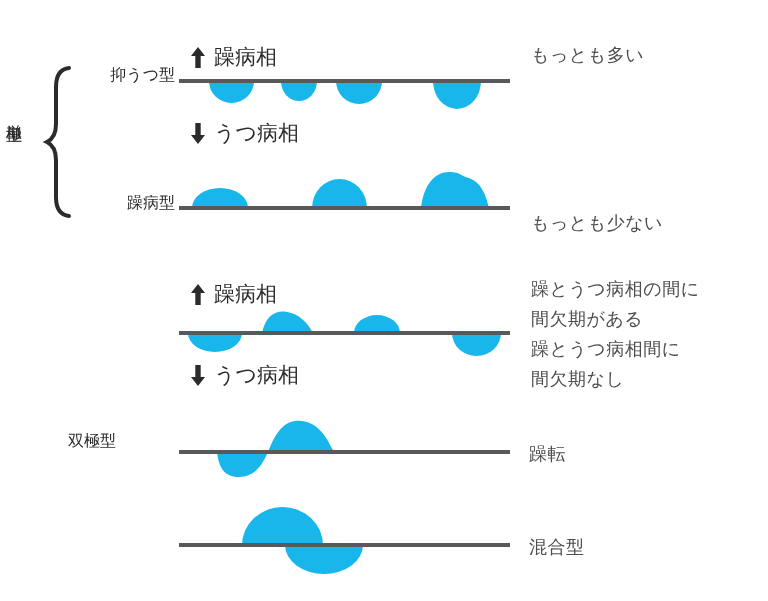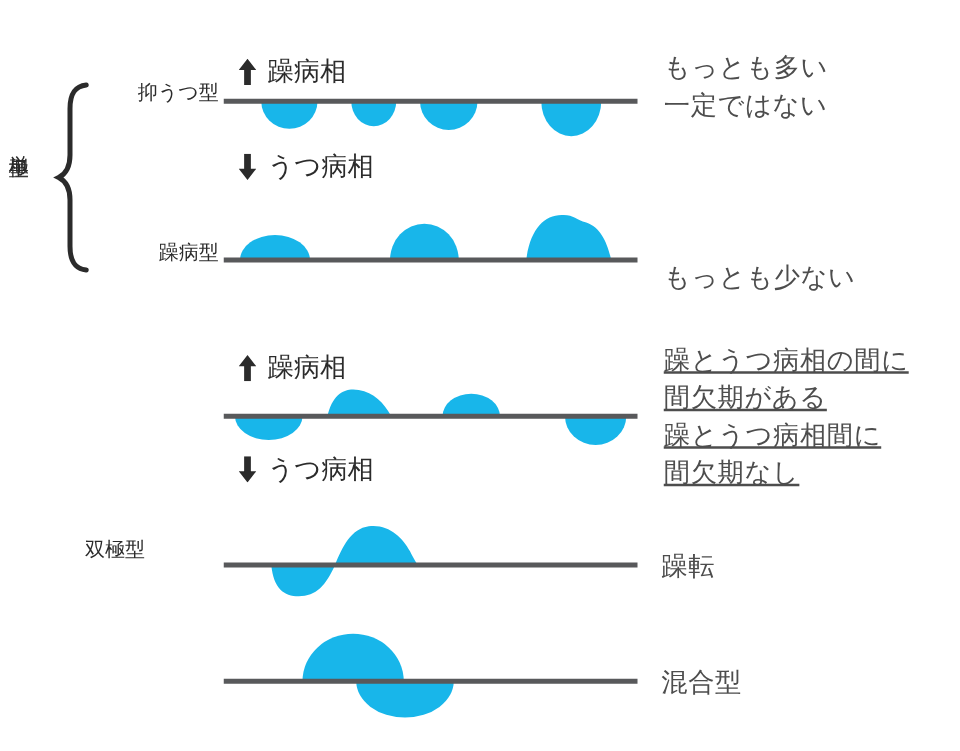--- a/index.html
+++ b/index.html
@@ -23,21 +23,21 @@
     letter-spacing:1px;
     line-height:1;
   }
   .phase-label{
     position:absolute;display:flex;align-items:center;gap:9px;
     font-size:21px;color:var(--c-ink,#2b2b2b);white-space:nowrap;
   }
   .phase-arrow{flex:0 0 auto;display:block;}
   .phase-arrow path{fill:var(--c-ink,#2b2b2b);}
   .note{
-    position:absolute;font-size:21px;line-height:30px;
+    position:absolute;font-size:18px;line-height:30px;
     color:var(--c-note,#4d4d4d);white-space:nowrap;letter-spacing:0.5px;
   }
 </style>
 </head>
 <body>
 
 <div class="canvas">
 
   <svg class="art" width="768" height="601" viewBox="0 0 768 601">
 
@@ -108,26 +108,25 @@
   </div>
   <div class="phase-label" style="left:191px;top:361px;">
     <svg class="phase-arrow" width="14" height="21" viewBox="0 0 14 21">
       <path d="M7,21 L14,12 H9.7 V0 H4.3 V12 H0 Z"></path>
     </svg>
     <span>うつ病相</span>
   </div>
 
   <div class="note" style="left:531px;top:40px;">
     <div>もっとも多い</div>
-    <div>一定ではない</div>
   </div>
 
   <div class="note" style="left:531px;top:208px;">もっとも少ない</div>
 
-  <div class="note" style="left:531px;top:274px;text-decoration:underline;">
+  <div class="note" style="left:531px;top:274px;">
     <div>躁とうつ病相の間に</div>
     <div>間欠期がある</div>
     <div>躁とうつ病相間に</div>
     <div>間欠期なし</div>
   </div>
 
   <div class="note" style="left:529px;top:439px;">躁転</div>
 
   <div class="note" style="left:529px;top:532px;">混合型</div>
 

